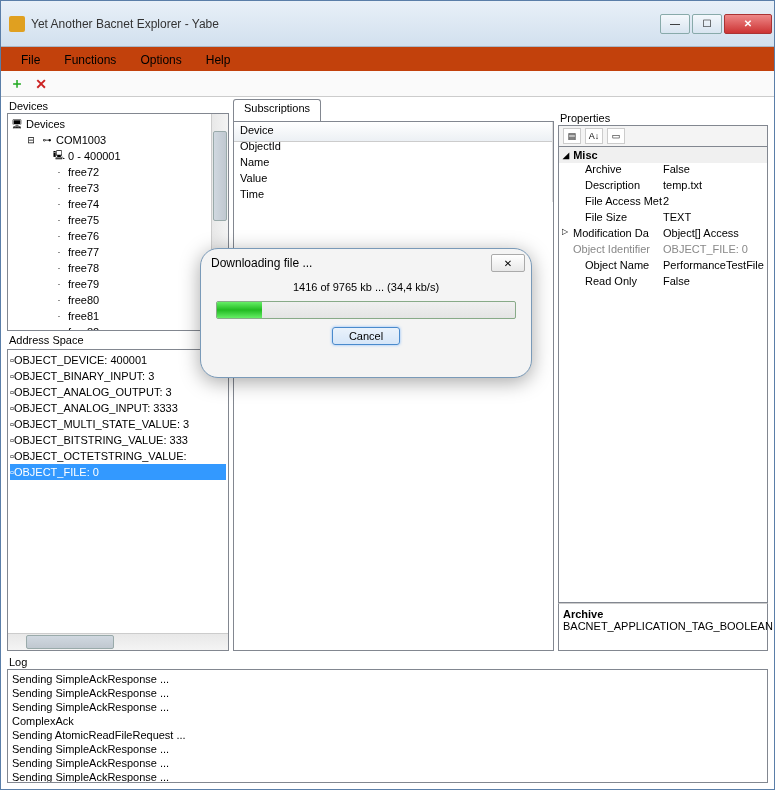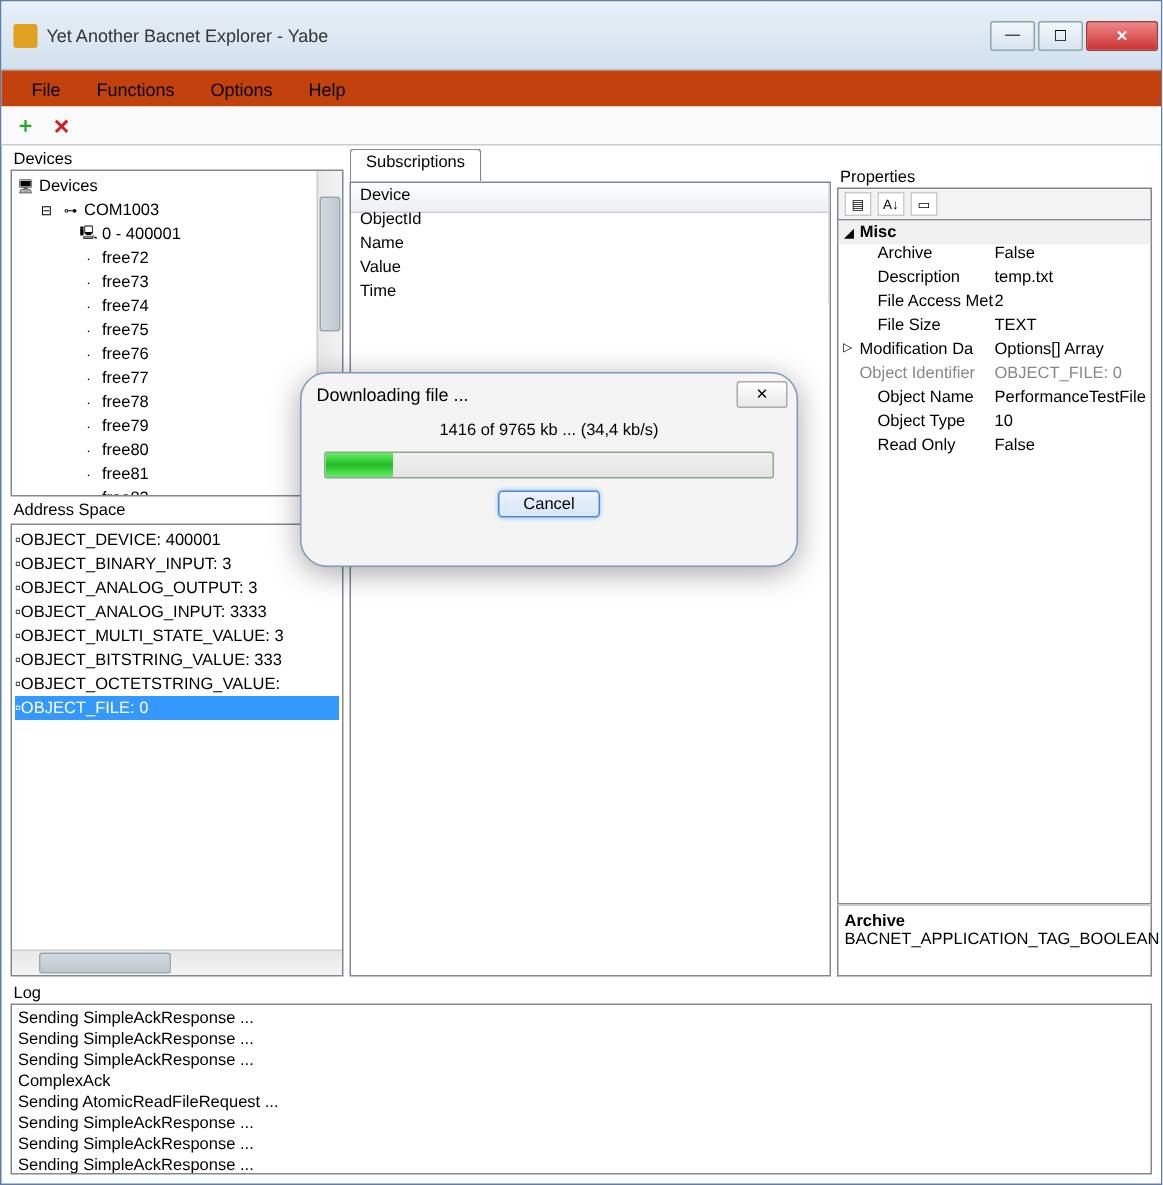--- a/index.html
+++ b/index.html
@@ -171,36 +171,31 @@
               <div class="pv">2</div>
             </div>
             <div class="prow ">
               <span style="width:12px"></span>
               <div class="pn" style="">File Size</div>
               <div class="pv">TEXT</div>
             </div>
             <div class="prow ">
               <span style="width:12px;font-size:8px;text-align:center">▷</span>
               <div class="pn" style="padding-left:2px">Modification Da</div>
-              <div class="pv">Options[] Array</div>
+              <div class="pv">Object[] Access</div>
             </div>
             <div class="prow dim">
               <span style="width:12px"></span>
               <div class="pn" style="padding-left:2px">Object Identifier</div>
               <div class="pv">OBJECT_FILE: 0</div>
             </div>
             <div class="prow ">
               <span style="width:12px"></span>
               <div class="pn" style="">Object Name</div>
               <div class="pv">PerformanceTestFile</div>
-            </div>
-            <div class="prow ">
-              <span style="width:12px"></span>
-              <div class="pn" style="">Object Type</div>
-              <div class="pv">10</div>
             </div>
             <div class="prow ">
               <span style="width:12px"></span>
               <div class="pn" style="">Read Only</div>
               <div class="pv">False</div>
             </div>
           </div>
         <div class="pdesc">
           <div class="t">Archive</div>
           <div>BACNET_APPLICATION_TAG_BOOLEAN</div>

